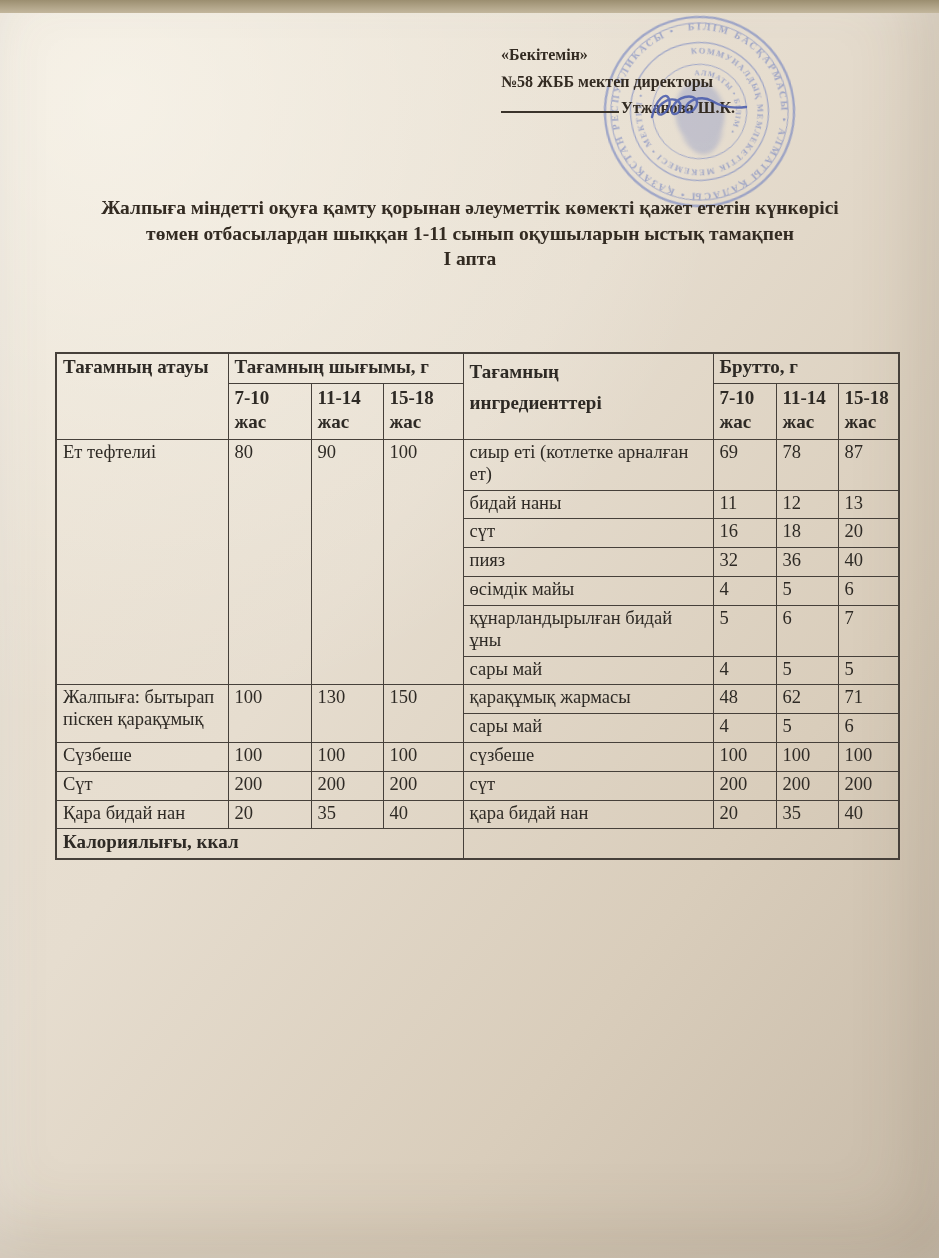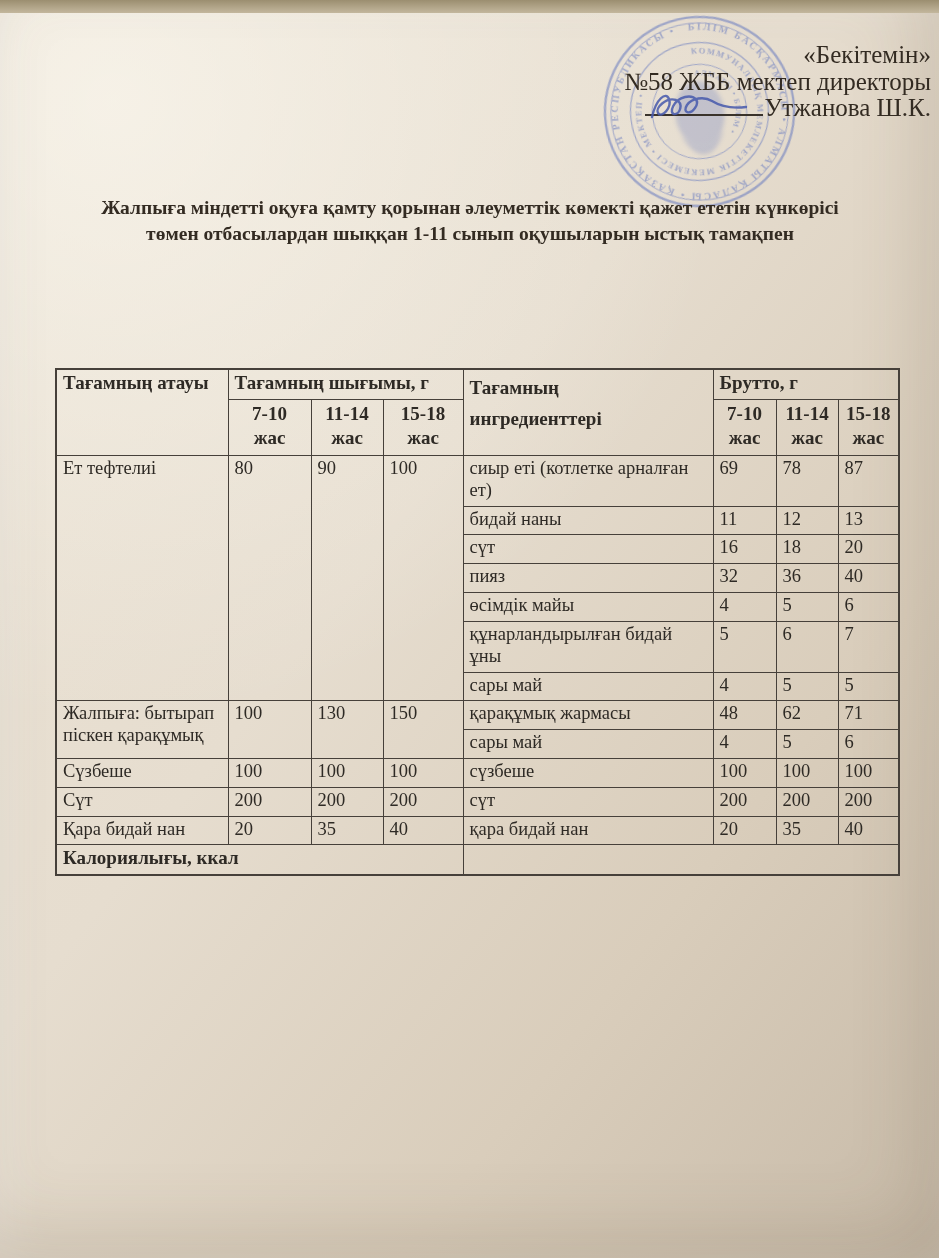--- a/index.html
+++ b/index.html
@@ -24,51 +24,51 @@
     color:#6b7dc0;opacity:.58;filter:blur(.5px);z-index:1;
     transform:rotate(-8deg);
   }
   .stamp text{fill:currentColor;font-family:"Liberation Serif",serif;font-weight:bold;}
   .st1{font-size:10px;letter-spacing:2.2px;}
   .st2{font-size:8.5px;letter-spacing:1.4px;}
   .st3{font-size:7.5px;letter-spacing:1px;}
   
   .approval{
     position:absolute;top:42px;right:8px;width:430px;z-index:2;
-    text-align:right;font-weight:normal;font-size:25px;line-height:26.5px;
+    font-weight:bold;font-size:16px;line-height:26.5px;
   }
   .approval .date-line{padding-right:32px;}
   .sig-blank{display:inline-block;width:118px;height:15px;border-bottom:2px solid #3a332b;margin-right:2px;}
   .signature{position:absolute;left:646px;top:87px;width:112px;height:40px;z-index:3;}
   
   .title-block{
     position:absolute;left:58px;top:195px;width:824px;z-index:2;
     text-align:center;font-weight:bold;font-size:19.5px;line-height:25.5px;
   }
   .gap-left{margin-left:42px;}
   .day-line{
     position:absolute;left:119px;top:311px;z-index:2;
     font-weight:bold;font-size:20px;
   }
   
   .menu-table{
-    position:absolute;left:55px;top:368px;width:843px;z-index:2;
+    position:absolute;left:55px;top:352px;width:843px;z-index:2;
     border-collapse:collapse;table-layout:fixed;
     font-size:18.5px;line-height:1.18;color:#2e2a25;
     border:2px solid #46403a;
   }
   .menu-table th,.menu-table td{
     border:1.5px solid #46403a;
     padding:2px 6px 4px;
     text-align:left;vertical-align:top;overflow:hidden;
   }
   .menu-table thead th{font-weight:bold;font-size:19px;}
   .menu-table thead tr.hr1{height:30px;}
   .menu-table thead tr.hr2{height:48px;}
-  .menu-table thead tr.hr2 th{line-height:1.3;text-align:center;}
+  .menu-table thead tr.hr2 th{line-height:1.3;}
   .wrap-narrow{display:block;max-width:175px;line-height:1.65;}
   .cell-footer{font-weight:bold;font-size:19px;padding:5px 6px 7px;}
   .cell-num,.cell-ing,.cell-dish{background:transparent;}
 </style>
 </head>
 <body>
 
 <div id="page">
   <div class="edge-strip"></div>
 
@@ -100,20 +100,21 @@
 
   <div class="approval">
     <div>«Бекітемін»</div>
     <div>№58 ЖББ мектеп директоры</div>
     <div><span class="sig-blank"></span><span>Утжанова Ш.К.</span></div>
   </div>
 
   <div class="title-block">
     <div>Жалпыға міндетті оқуға қамту қорынан әлеуметтік көмекті қажет ететін күнкөрісі</div>
     <div>төмен отбасылардан шыққан 1-11 сынып оқушыларын ыстық тамақпен</div>
+    <div>I апта</div>
   </div>
 
 
   <table class="menu-table">
     <colgroup>
       <col style="width:172px">
         <col style="width:83px">
         <col style="width:72px">
         <col style="width:80px">
       <col style="width:250px">

